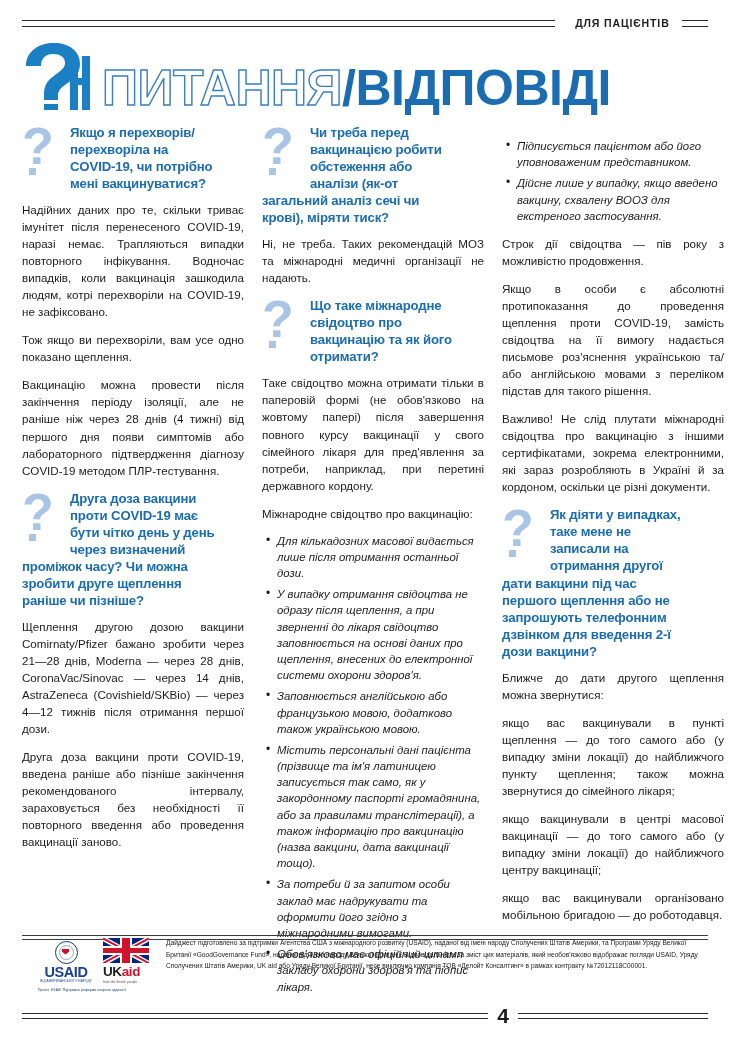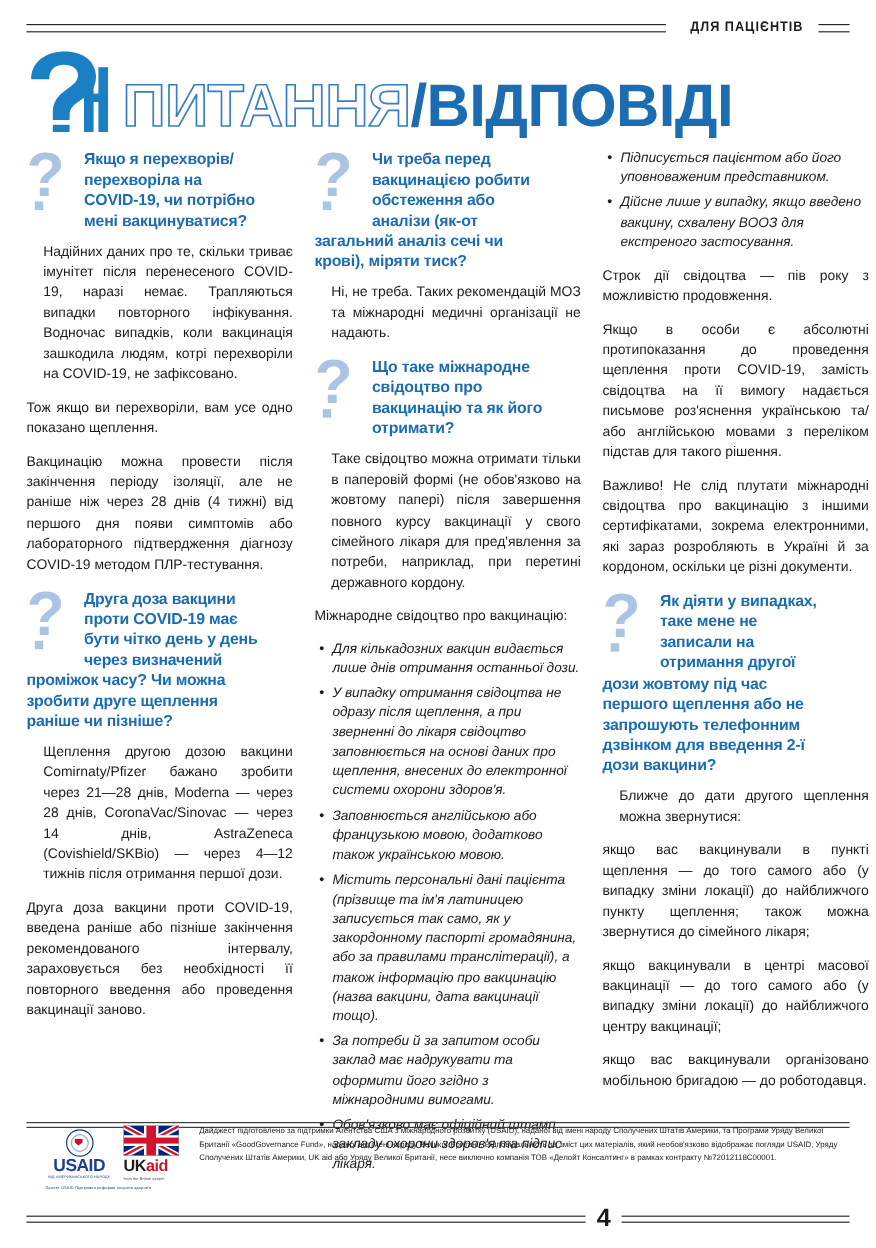--- a/index.html
+++ b/index.html
@@ -157,21 +157,21 @@
 
   
   p.body{
     font-size:11.6px;
     line-height:1.47;
     margin:0 0 11px 0;
     text-align:justify;
     color:#1c1c1c;
     hyphens:none;
   }
-  p.lead{margin-top:7px;margin-left:14px;}
+  p.lead{margin-top:7px;}
 
   ul.bullets{
     margin:3px 0 11px 0;
     padding-left:15px;
     list-style:none;
   }
   ul.bullets li{
     position:relative;
     font-size:11.4px;
     line-height:1.42;
@@ -421,49 +421,49 @@
           <span class="indent">свідоцтво про</span>
           <span class="indent">вакцинацію та як його</span>
           <span class="indent">отримати?</span>
         </div>
       </div>
 
       <p class="body lead">Таке свідоцтво можна отримати тільки в паперовій формі (не обов'язково на жовтому папері) після завершення повного курсу вакцинації у свого сімейного лікаря для пред'явлення за потреби, наприклад, при перетині державного кордону.</p>
       <p class="body">Міжнародне свідоцтво про вакцинацію:</p>
 
       <ul class="bullets">
-        <li>Для кількадозних вакцин видається лише днів отримання останньої дози.</li>
+        <li>Для кількадозних масової видається лише після отримання останньої дози.</li>
         <li>У випадку отримання свідоцтва не одразу після щеплення, а при зверненні до лікаря свідоцтво заповнюється на основі даних про щеплення, внесених до електронної системи охорони здоров'я.</li>
         <li>Заповнюється англійською або французькою мовою, додатково також українською мовою.</li>
         <li>Містить персональні дані пацієнта (прізвище та ім'я латиницею записується так само, як у закордонному паспорті громадянина, або за правилами транслітерації), а також інформацію про вакцинацію (назва вакцини, дата вакцинації тощо).</li>
         <li>За потреби й за запитом особи заклад має надрукувати та оформити його згідно з міжнародними вимогами.</li>
         <li>Обов'язково має офіційний штамп закладу охорони здоров'я та підпис лікаря.</li>
       </ul>
     </div>
 
     <div class="col">
 
-      <ul class="bullets" style="margin-top:0;">
+      <ul class="bullets" style="margin-top:14px;">
         <li>Підписується пацієнтом або його уповноваженим представником.</li>
         <li>Дійсне лише у випадку, якщо введено вакцину, схвалену ВООЗ для екстреного застосування.</li>
       </ul>
 
       <p class="body">Строк дії свідоцтва — пів року з можливістю продовження.</p>
       <p class="body">Якщо в особи є абсолютні протипоказання до проведення щеплення проти COVID-19, замість свідоцтва на її вимогу надається письмове роз'яснення українською та/або англійською мовами з переліком підстав для такого рішення.</p>
       <p class="body">Важливо! Не слід плутати міжнародні свідоцтва про вакцинацію з іншими сертифікатами, зокрема електронними, які зараз розробляють в Україні й за кордоном, оскільки це різні документи.</p>
 
       <div class="qblock">
         <div class="qmark-bg">?</div>
         <div class="qmark-dot"></div>
         <div class="qtext">
           <span class="indent">Як діяти у випадках,</span>
           <span class="indent">таке мене не</span>
           <span class="indent">записали на</span>
           <span class="indent">отримання другої</span>
-          <span class="full">дози жовтому під час</span>
+          <span class="full">дати вакцини під час</span>
           <span class="full">першого щеплення або не</span>
           <span class="full">запрошують телефонним</span>
           <span class="full">дзвінком для введення 2-ї</span>
           <span class="full">дози вакцини?</span>
         </div>
       </div>
 
       <p class="body lead">Ближче до дати другого щеплення можна звернутися:</p>
       <p class="body">якщо вас вакцинували в пункті щеплення — до того самого або (у випадку зміни локації) до найближчого пункту щеплення; також можна звернутися до сімейного лікаря;</p>
       <p class="body">якщо вакцинували в центрі масової вакцинації — до того самого або (у випадку зміни локації) до найближчого центру вакцинації;</p>

